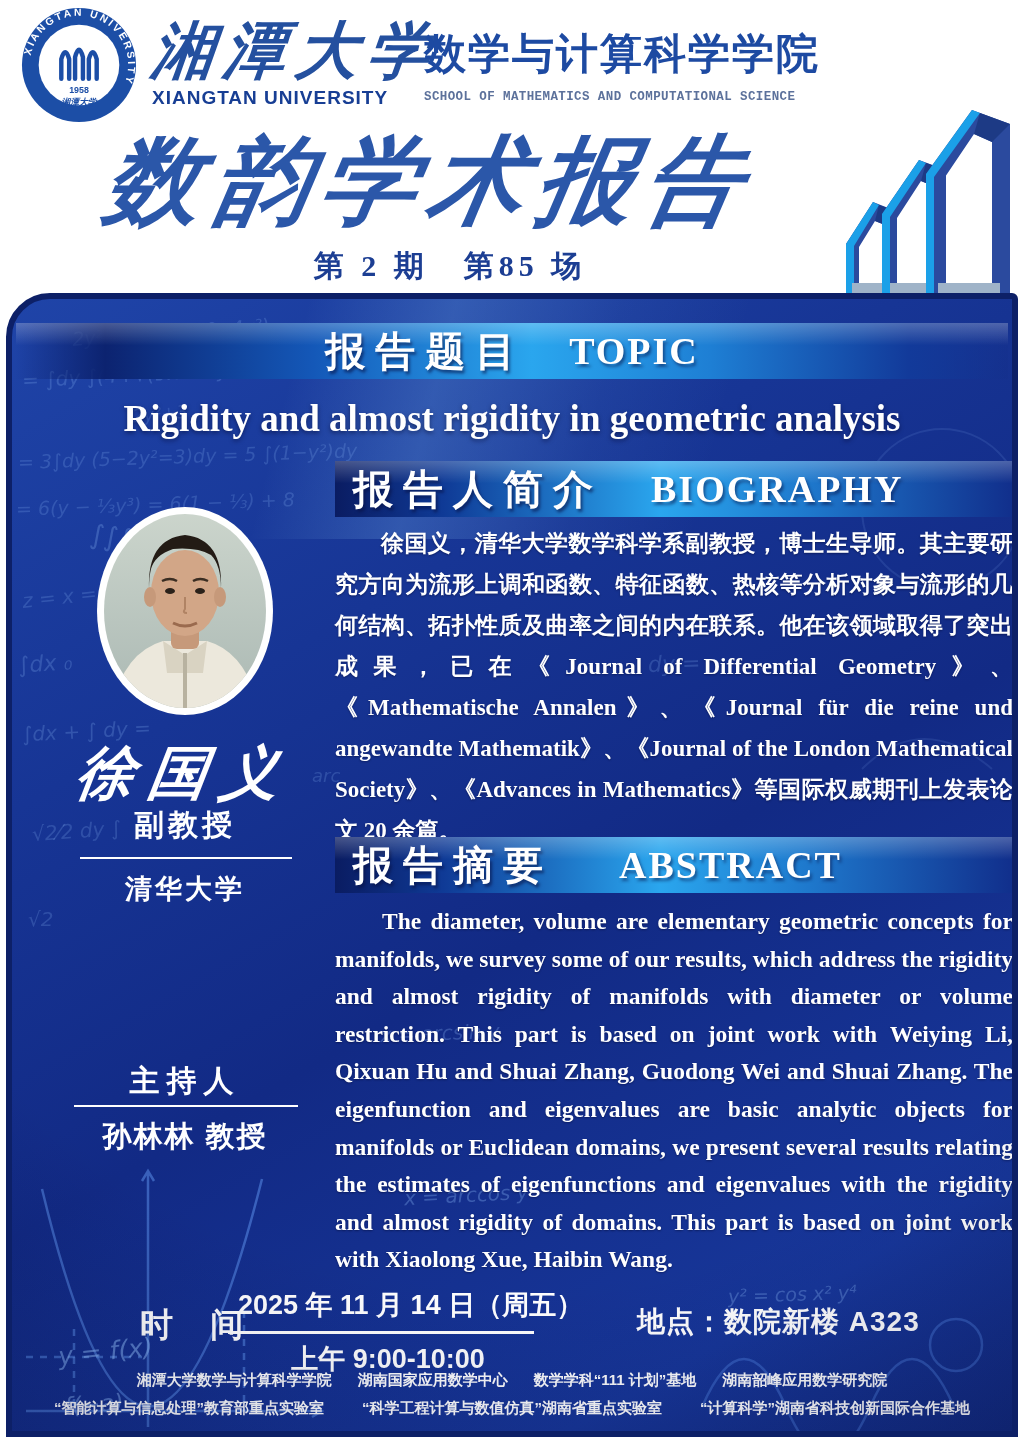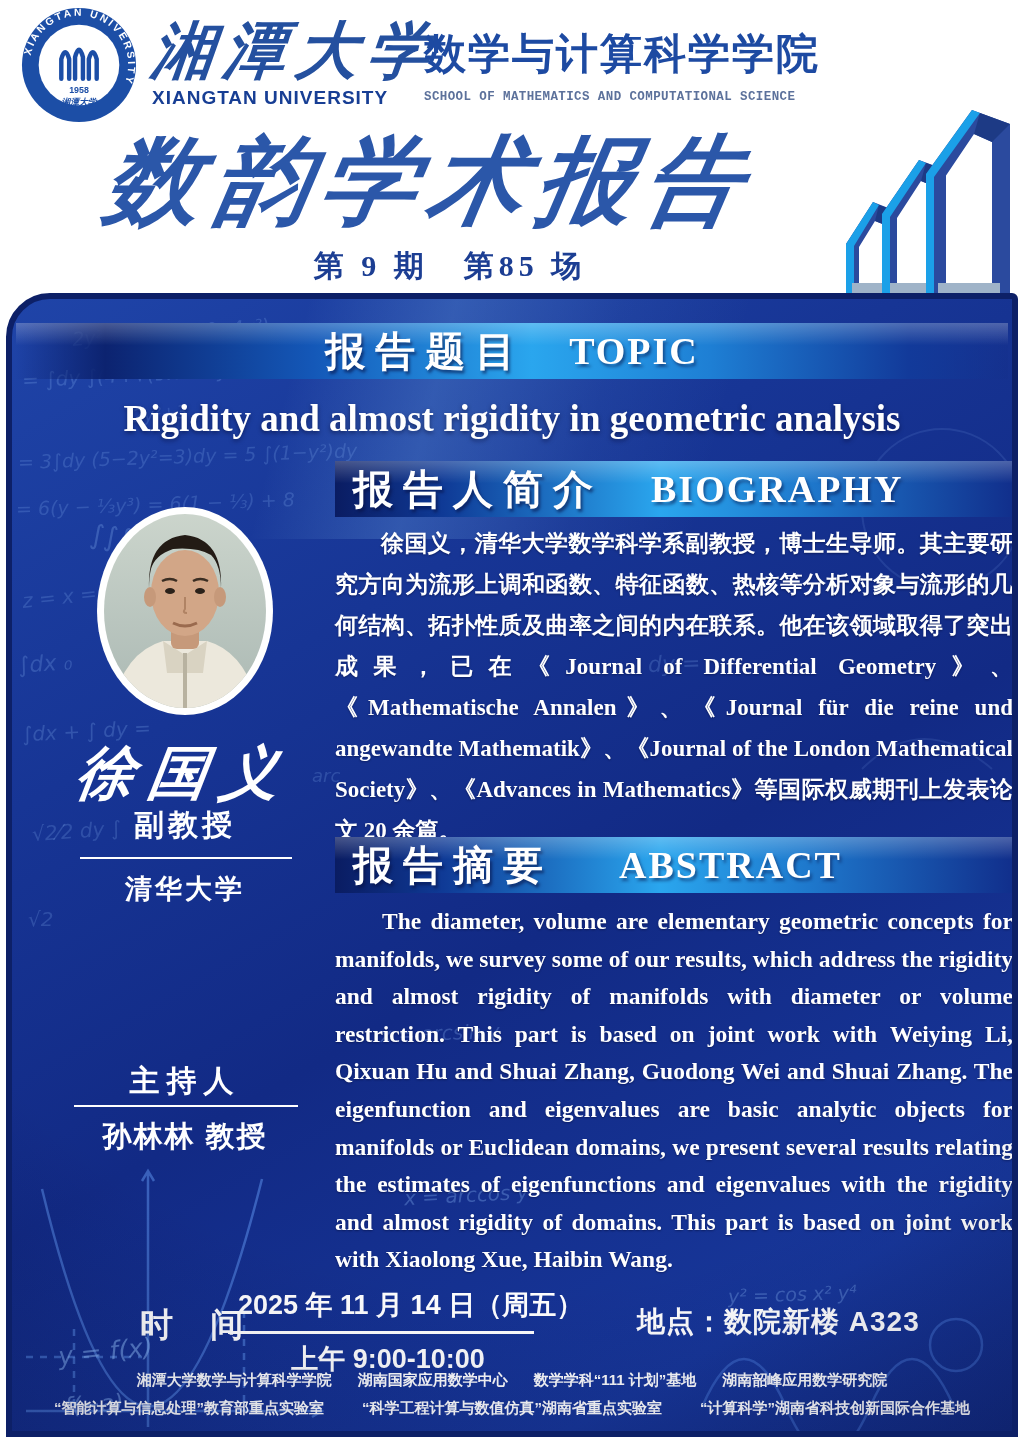--- a/index.html
+++ b/index.html
@@ -112,21 +112,21 @@
     <div class="brand-cn">湘潭大学</div>
     <div class="brand-en">XIANGTAN UNIVERSITY</div>
   </div>
 
   <div class="abs school">
     <div class="school-cn">数学与计算科学学院</div>
     <div class="school-en">SCHOOL OF MATHEMATICS AND COMPUTATIONAL SCIENCE</div>
   </div>
 
   <div class="abs series-title">数韵学术报告</div>
-  <div class="abs session">第 9 期　第85 场</div>
+  <div class="abs session">第 2 期　第85 场</div>
 
   <div class="abs building">
     <svg width="176" height="189" viewBox="0 0 176 189">
 
       <g>
         <path fill="#2b4a9e" fill-rule="evenodd" d="M8,189 L8,140 L35,98 L58,107 L58,189 Z M21,189 L21,143 L37,117 L47,121 L47,189 Z"></path>
         <path fill="#1ba0e8" d="M8,140 L35,98 L41,101 L16,142 L16,189 L8,189 Z"></path>
         <path fill="#1d3a85" d="M41,101 L58,107 L47,121 L37,117 Z"></path>
         <rect x="14" y="179" width="40" height="10" fill="#9fb3c8"></rect>
       </g>

